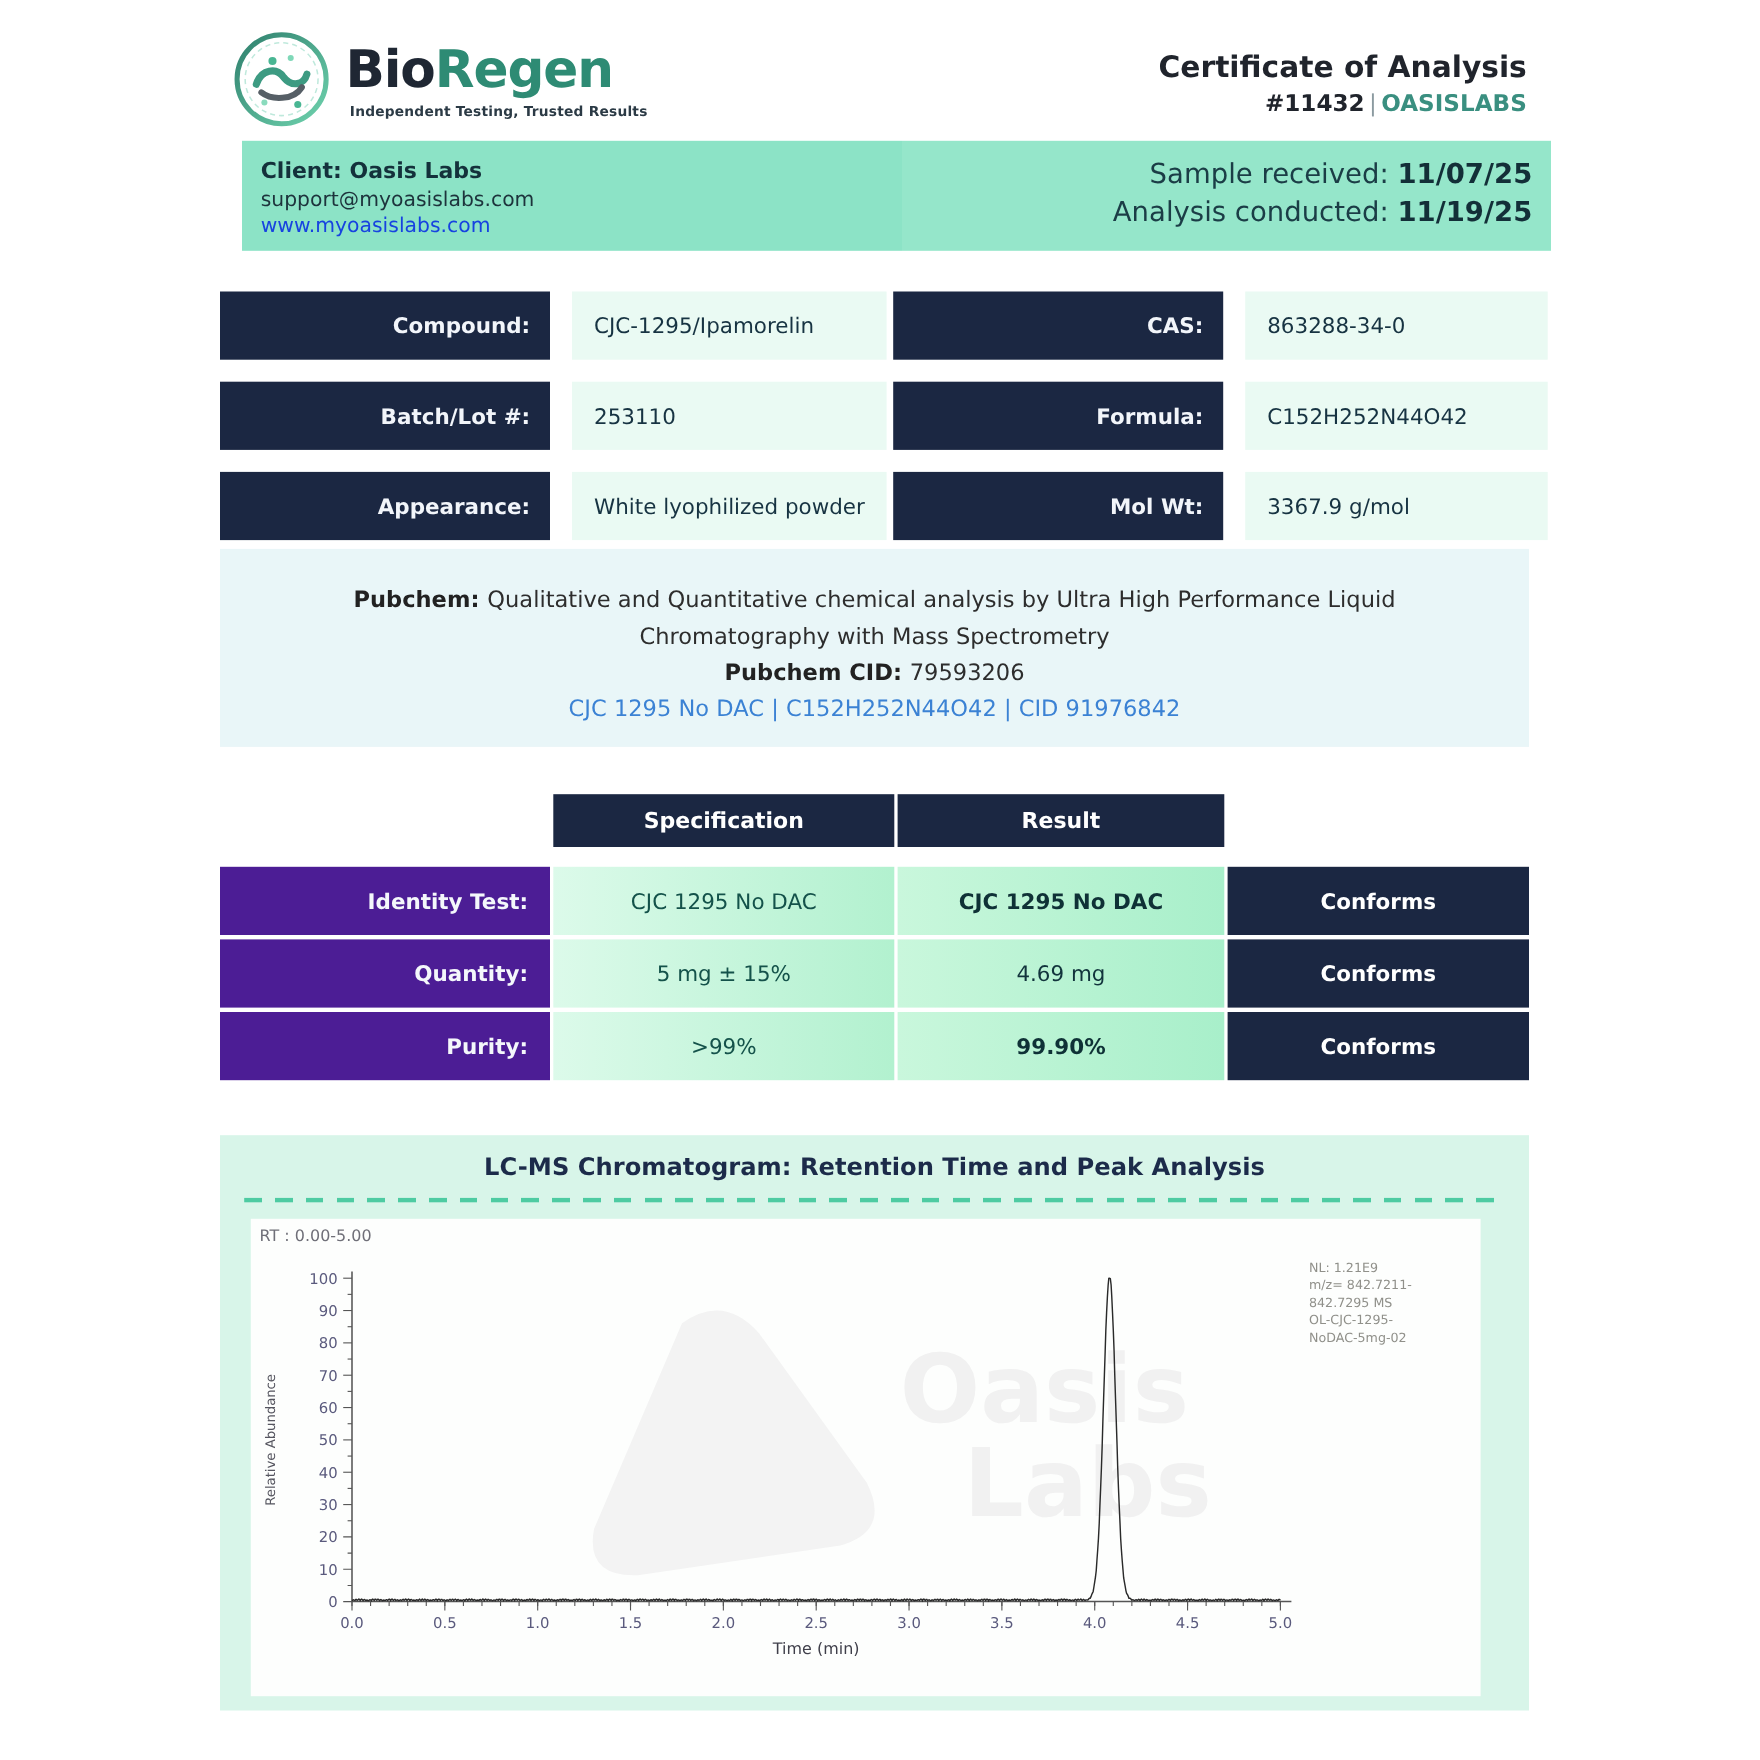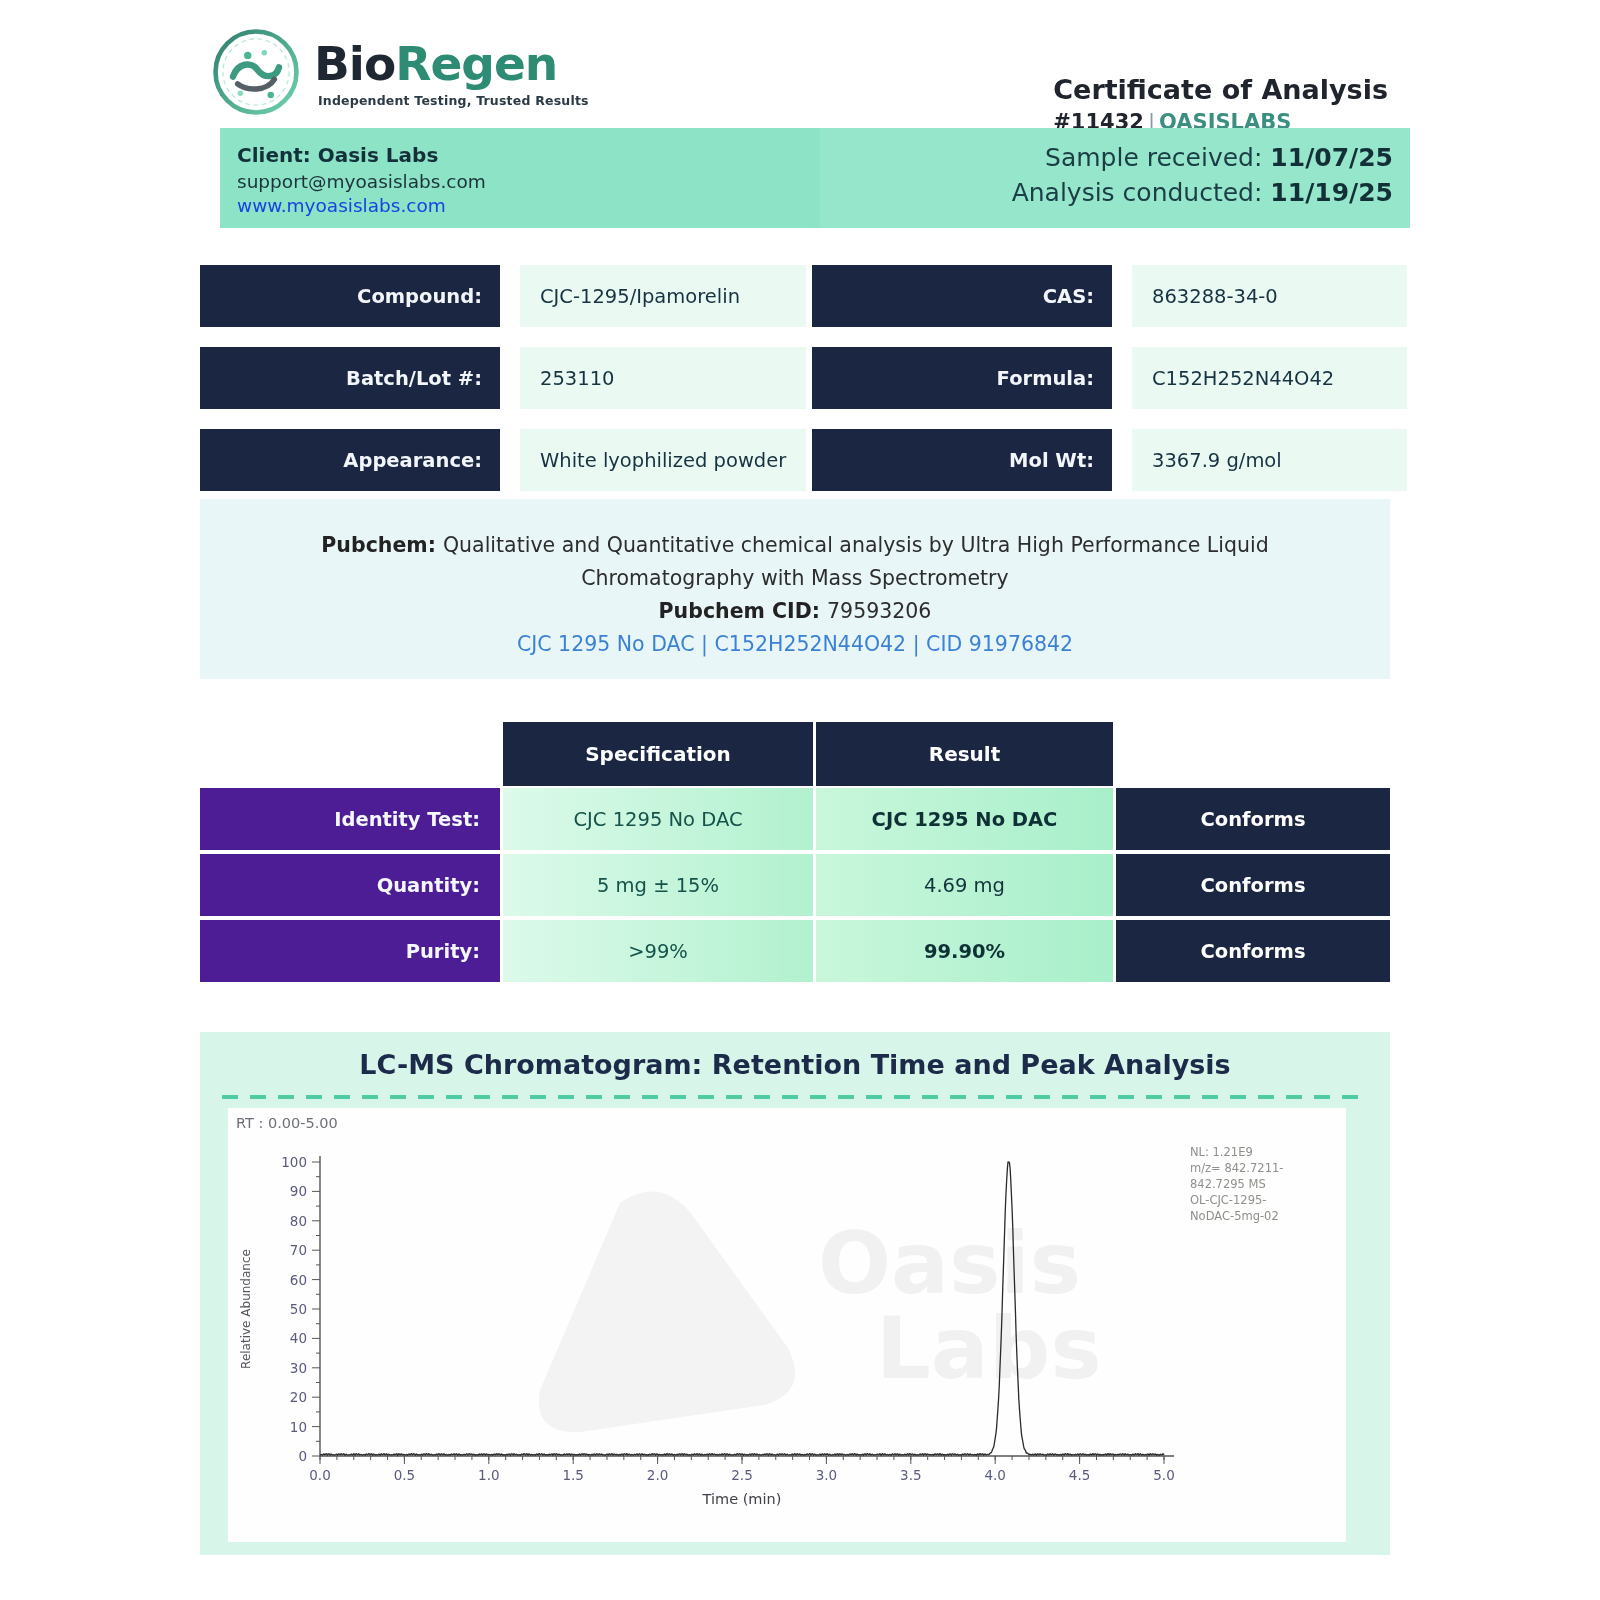--- a/index.html
+++ b/index.html
@@ -5,21 +5,21 @@
   html,body{margin:0;padding:0;background:#ffffff;}
   .page{position:relative;width:1600px;height:1600px;background:#ffffff;overflow:hidden;
         font-family:"DejaVu Sans","Liberation Sans",sans-serif;color:#1d2d3a;}
 
   
   .logo-wrap{position:absolute;left:210px;top:26px;display:flex;align-items:center;gap:12px;}
   .brand-text .brand-line{font-size:47px;font-weight:800;letter-spacing:-1px;line-height:1;}
   .brand-bio{color:#1f2733;}
   .brand-regen{color:#2e8b74;}
   .brand-tagline{font-size:12.5px;font-weight:700;color:#2b3a45;margin-top:6px;padding-left:4px;letter-spacing:.2px;}
-  .coa-block{position:absolute;right:212px;top:46px;text-align:left;margin-top:28px;}
+  .coa-block{position:absolute;right:212px;top:46px;text-align:right;}
   .coa-title{font-size:27px;font-weight:700;color:#20242c;line-height:1.15;}
   .coa-sub{font-size:21px;font-weight:700;margin-top:5px;}
   .coa-number{color:#20242c;}
   .coa-sep{color:#8b9aa0;font-weight:400;padding:0 4px;}
   .coa-org{color:#3a8f80;}
 
   
   .client-bar{position:absolute;left:200px;top:128px;width:1190px;height:100px;display:flex;margin-left:20px;}
   .client-left{width:600px;background:#8ce3c6;padding:15px 0 0 17px;box-sizing:border-box;}
   .client-right{width:590px;background:#95e6ca;padding:15px 17px 0 0;box-sizing:border-box;text-align:right;}
@@ -43,37 +43,37 @@
   .method-inner{max-width:950px;margin:0 auto;padding-top:30px;text-align:center;
                 font-size:20.5px;line-height:33px;color:#2d2d2d;}
   .method-inner b{color:#222;}
   .pubchem-line{margin-top:0;}
   .method-link{color:#3b82d4;cursor:pointer;}
 
   
   .spec-grid{position:absolute;left:200px;top:722px;display:grid;
              grid-template-columns:300px 310px 297px 274px;column-gap:3px;row-gap:4px;
              grid-auto-rows:62px;}
-  .spec-grid .hdr-row{height:64px;}
+  .spec-grid .hdr-row{height:48px;}
   .hdr-empty{background:transparent;}
   .hdr-cell{background:#1b2742;color:#ffffff;font-size:20px;font-weight:600;
             display:flex;align-items:center;justify-content:center;height:64px;}
   .spec-label{background:#4c1d95;color:#f4f7fb;font-size:19.5px;font-weight:600;
               display:flex;align-items:center;justify-content:flex-end;padding-right:20px;}
   .spec-spec{background:linear-gradient(90deg,#dcfaea 0%,#b2f1cf 100%);color:#14524a;
              font-size:19.5px;display:flex;align-items:center;justify-content:center;}
   .spec-result{background:linear-gradient(90deg,#c9f7dc 0%,#a8efca 100%);color:#12343c;
                font-size:19.5px;display:flex;align-items:center;justify-content:center;}
   .spec-result.bold{font-weight:700;color:#0f3136;}
   .spec-status{background:#1b2742;color:#ffffff;font-size:19.5px;font-weight:700;
                display:flex;align-items:center;justify-content:center;}
 
   
   .chrom-box{position:absolute;left:200px;top:1032px;width:1190px;height:523px;background:#d8f5e9;}
-  .chrom-title{text-align:center;padding-top:17px;font-size:27px;font-weight:700;color:#1c2b4a;}
+  .chrom-title{text-align:center;padding-top:17px;font-size:22px;font-weight:700;color:#1c2b4a;}
   .chrom-dash{width:1146px;height:4px;margin:15px auto 0;
               background:repeating-linear-gradient(90deg,#4ecba2 0 16px,transparent 16px 28px);}
   .chrom-panel{position:absolute;left:28px;top:76px;width:1118px;height:434px;background:#fdfefd;}
   .chrom-panel svg{display:block;}
   .axis{stroke:#555;stroke-width:1.4;fill:none;}
   .tick{stroke:#555;stroke-width:1;fill:none;}
   .trace{stroke:#2a2a2a;stroke-width:1.3;fill:none;}
   .ylab,.xlab{font-family:"DejaVu Sans","Liberation Sans",sans-serif;font-size:13.5px;fill:#5a5a7d;}
   .rt-label{font-size:14.5px;fill:#6f6f78;}
   .axis-title{font-size:14.5px;fill:#3f3f4a;}

